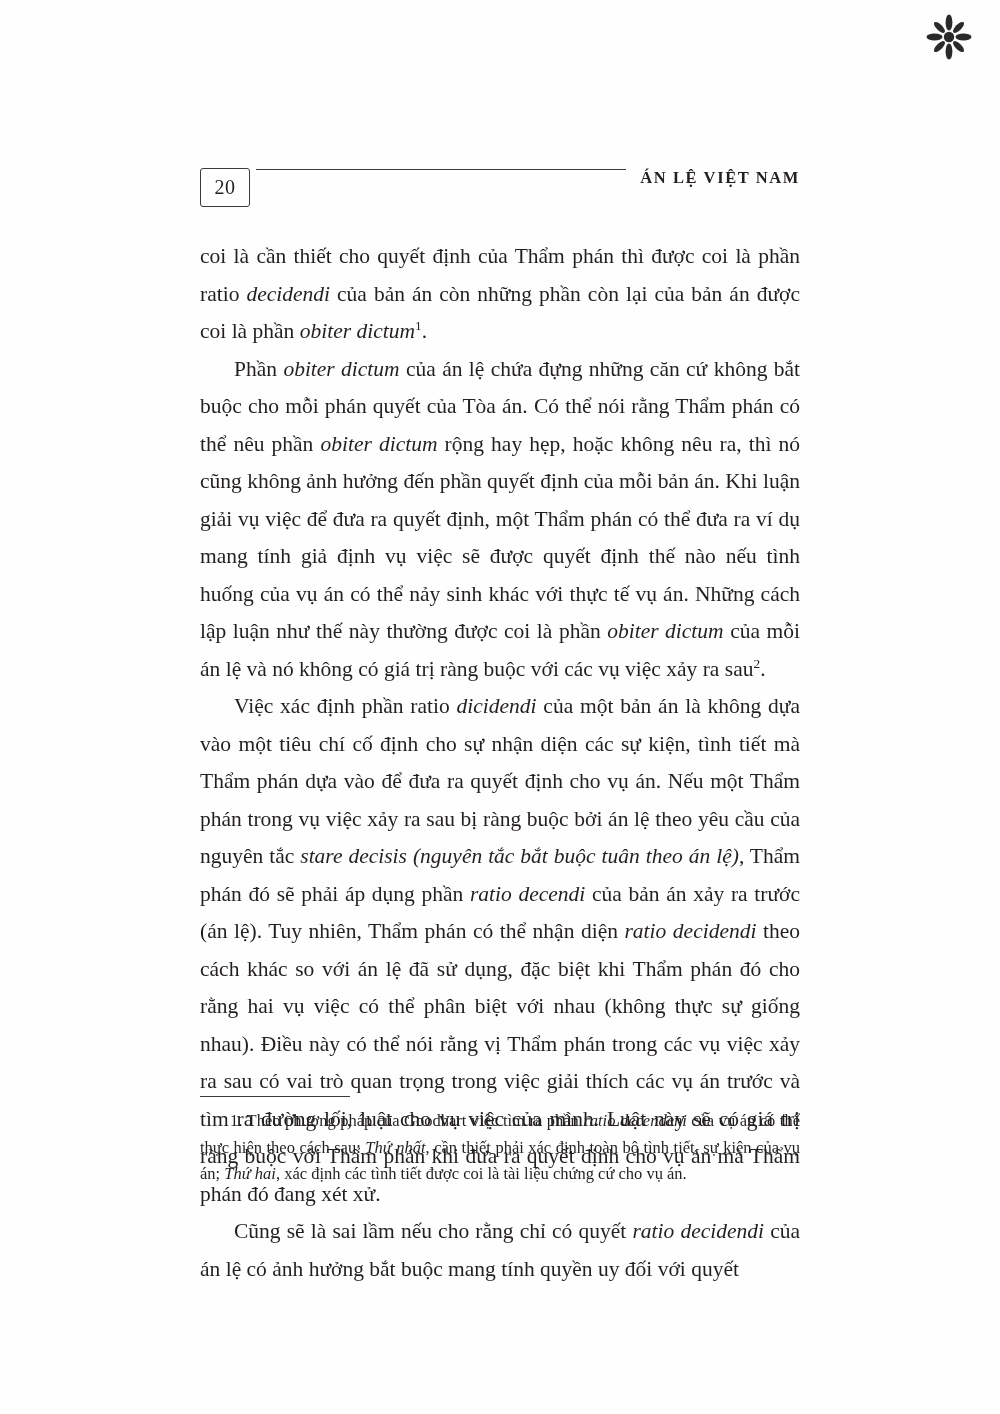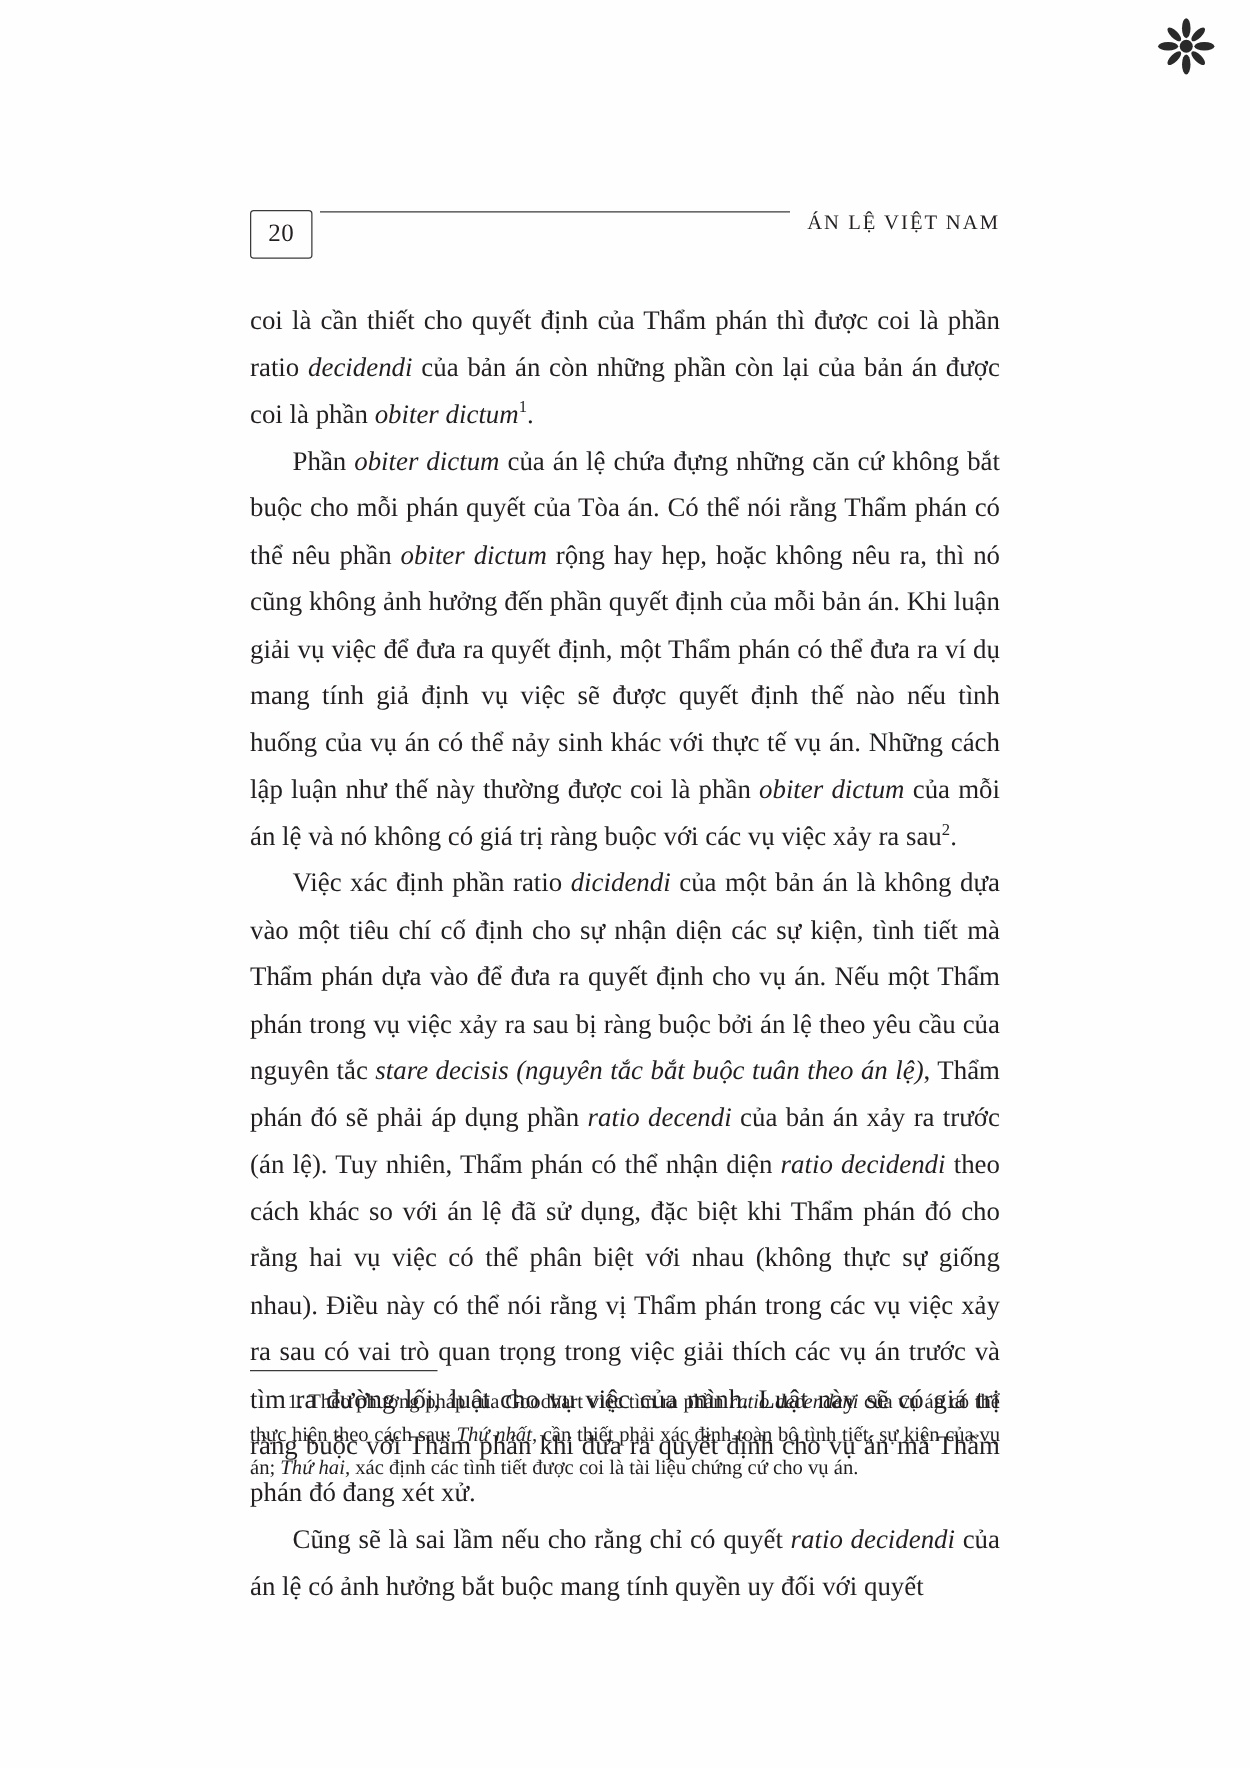--- a/index.html
+++ b/index.html
@@ -63,21 +63,21 @@
     flex: 1 1 auto;
     height: 0;
     border-top: 1.3px solid #3a3a3a;
     margin: 0 14px 0 6px;
     position: relative;
     top: 1px;
   }
   .head-title {
     font-size: 16.5px;
     letter-spacing: 1.6px;
-    font-weight: 400;
+    font-weight: 700;
     white-space: nowrap;
     flex: 0 0 auto;
   }
 
   
   .body-text p {
     margin: 0;
     font-size: 21.5px;
     line-height: 37.5px;
     text-align: justify;

